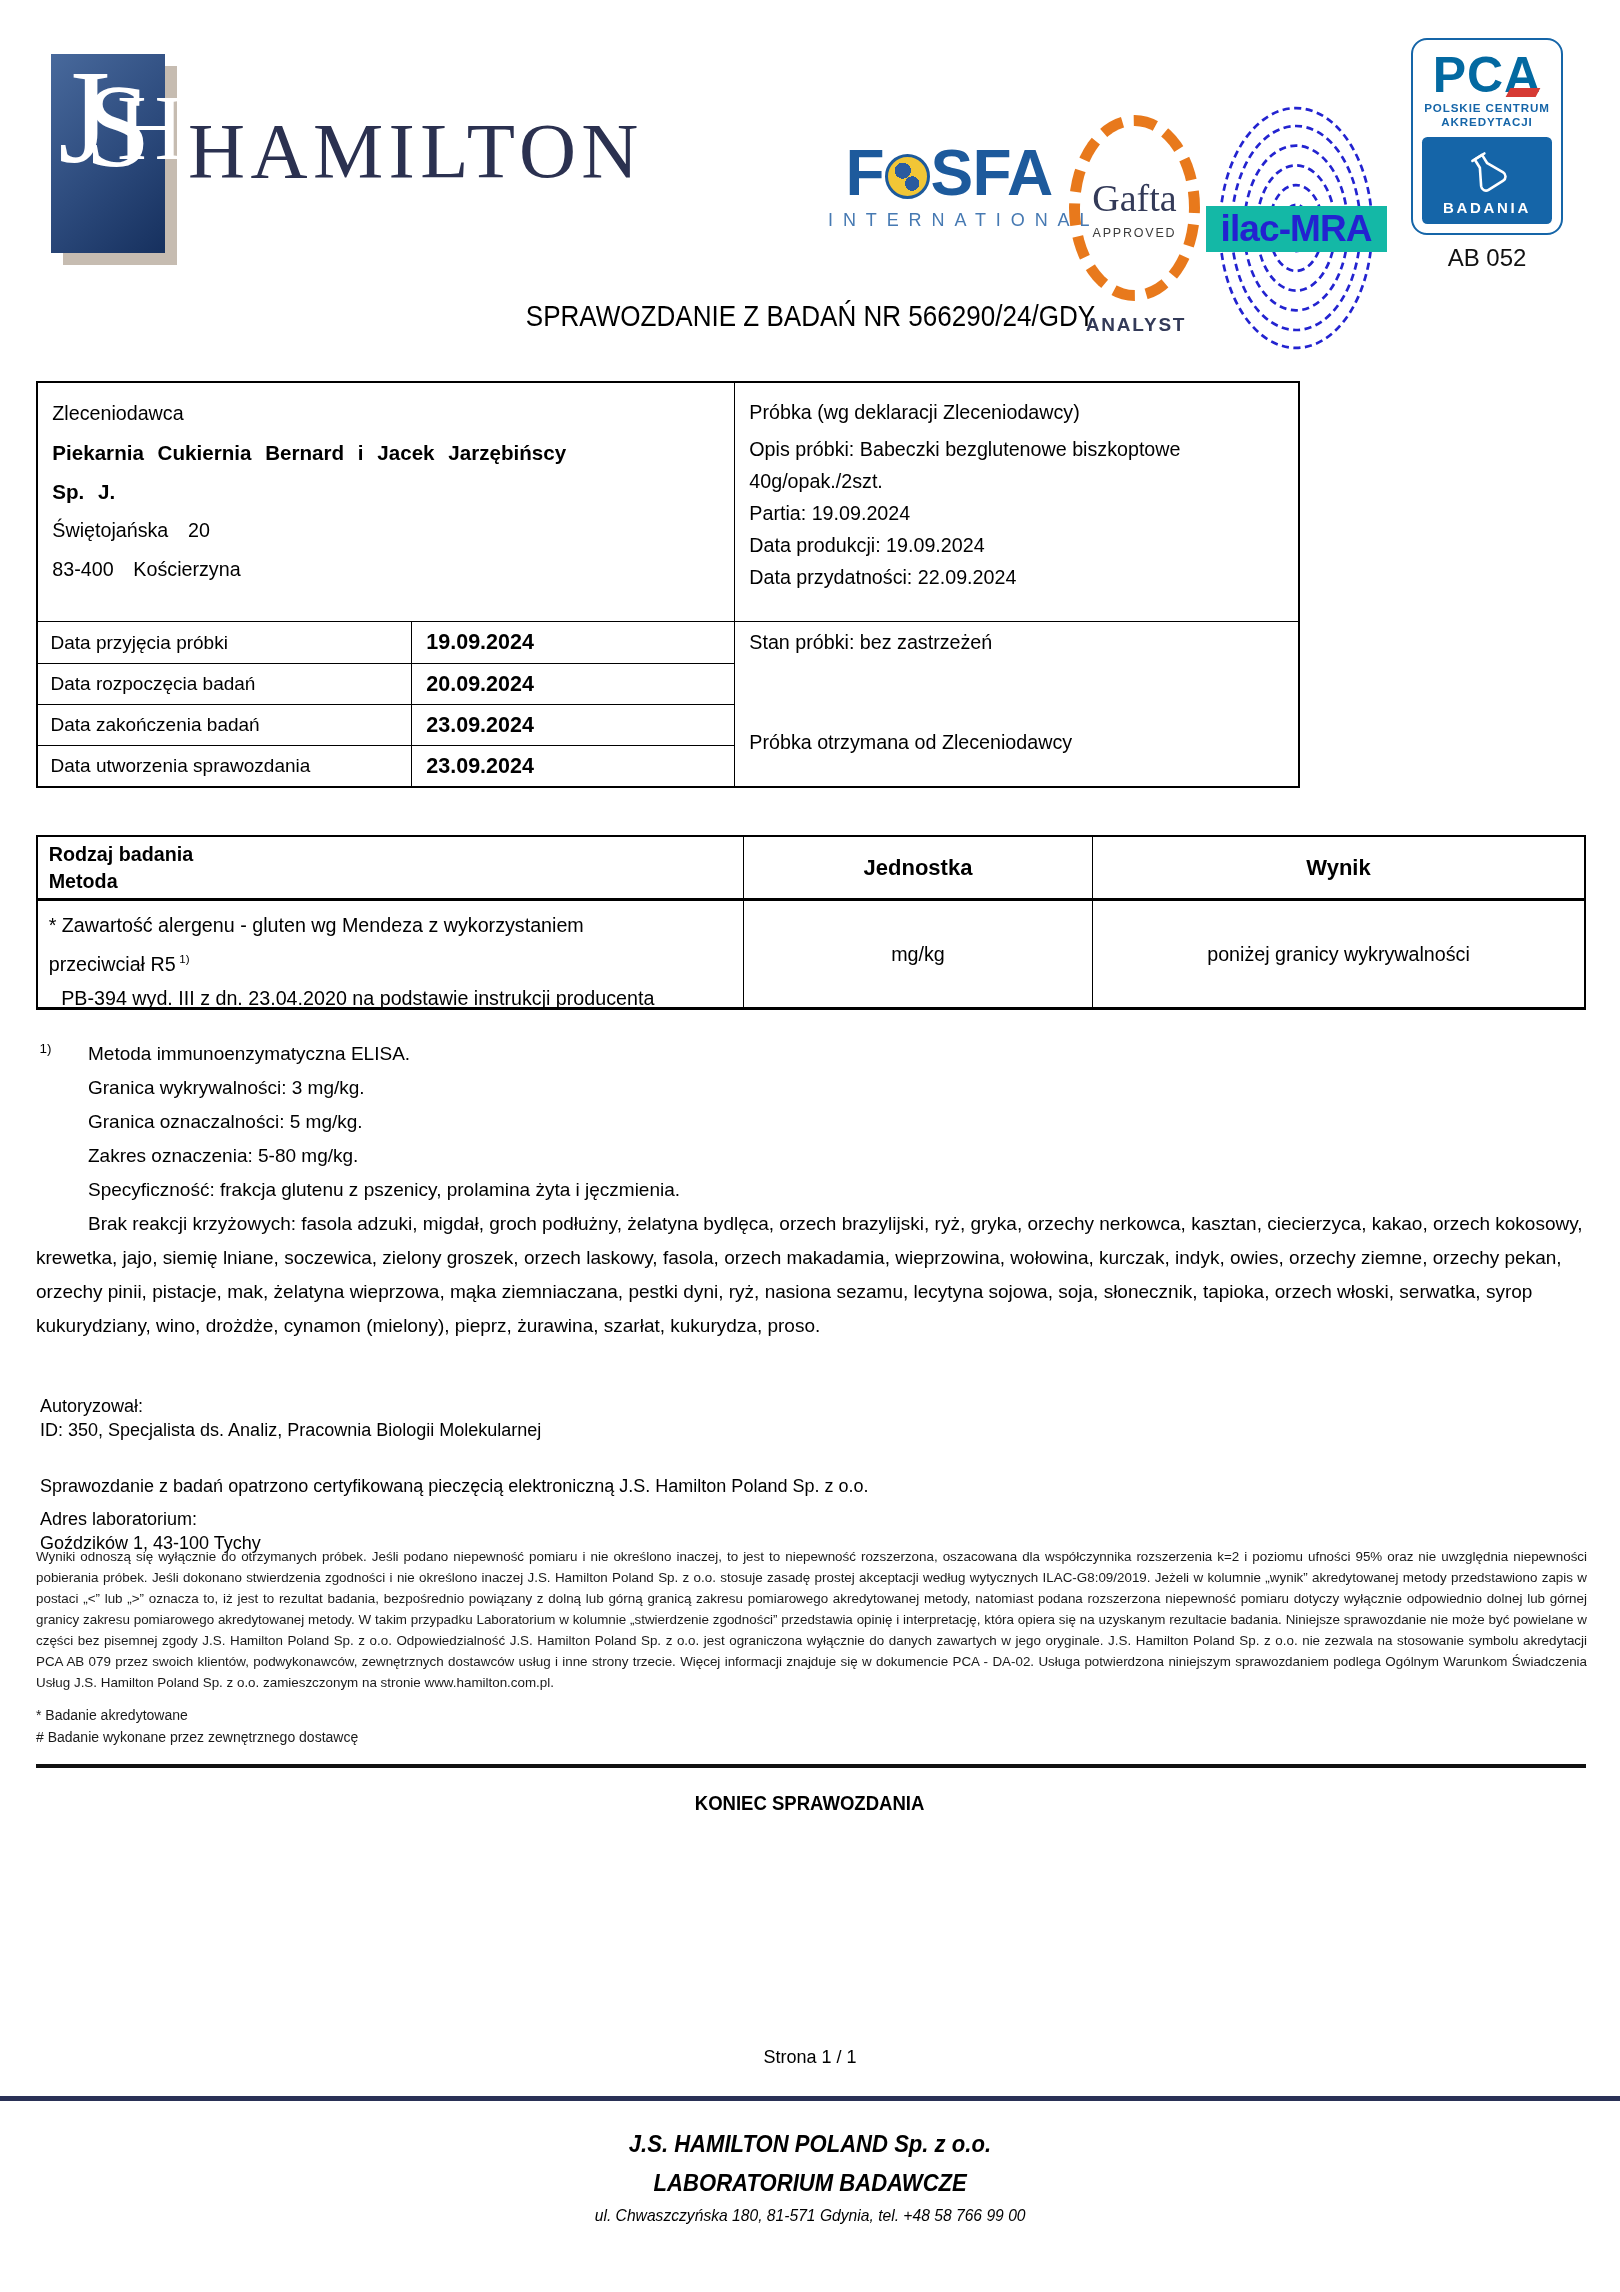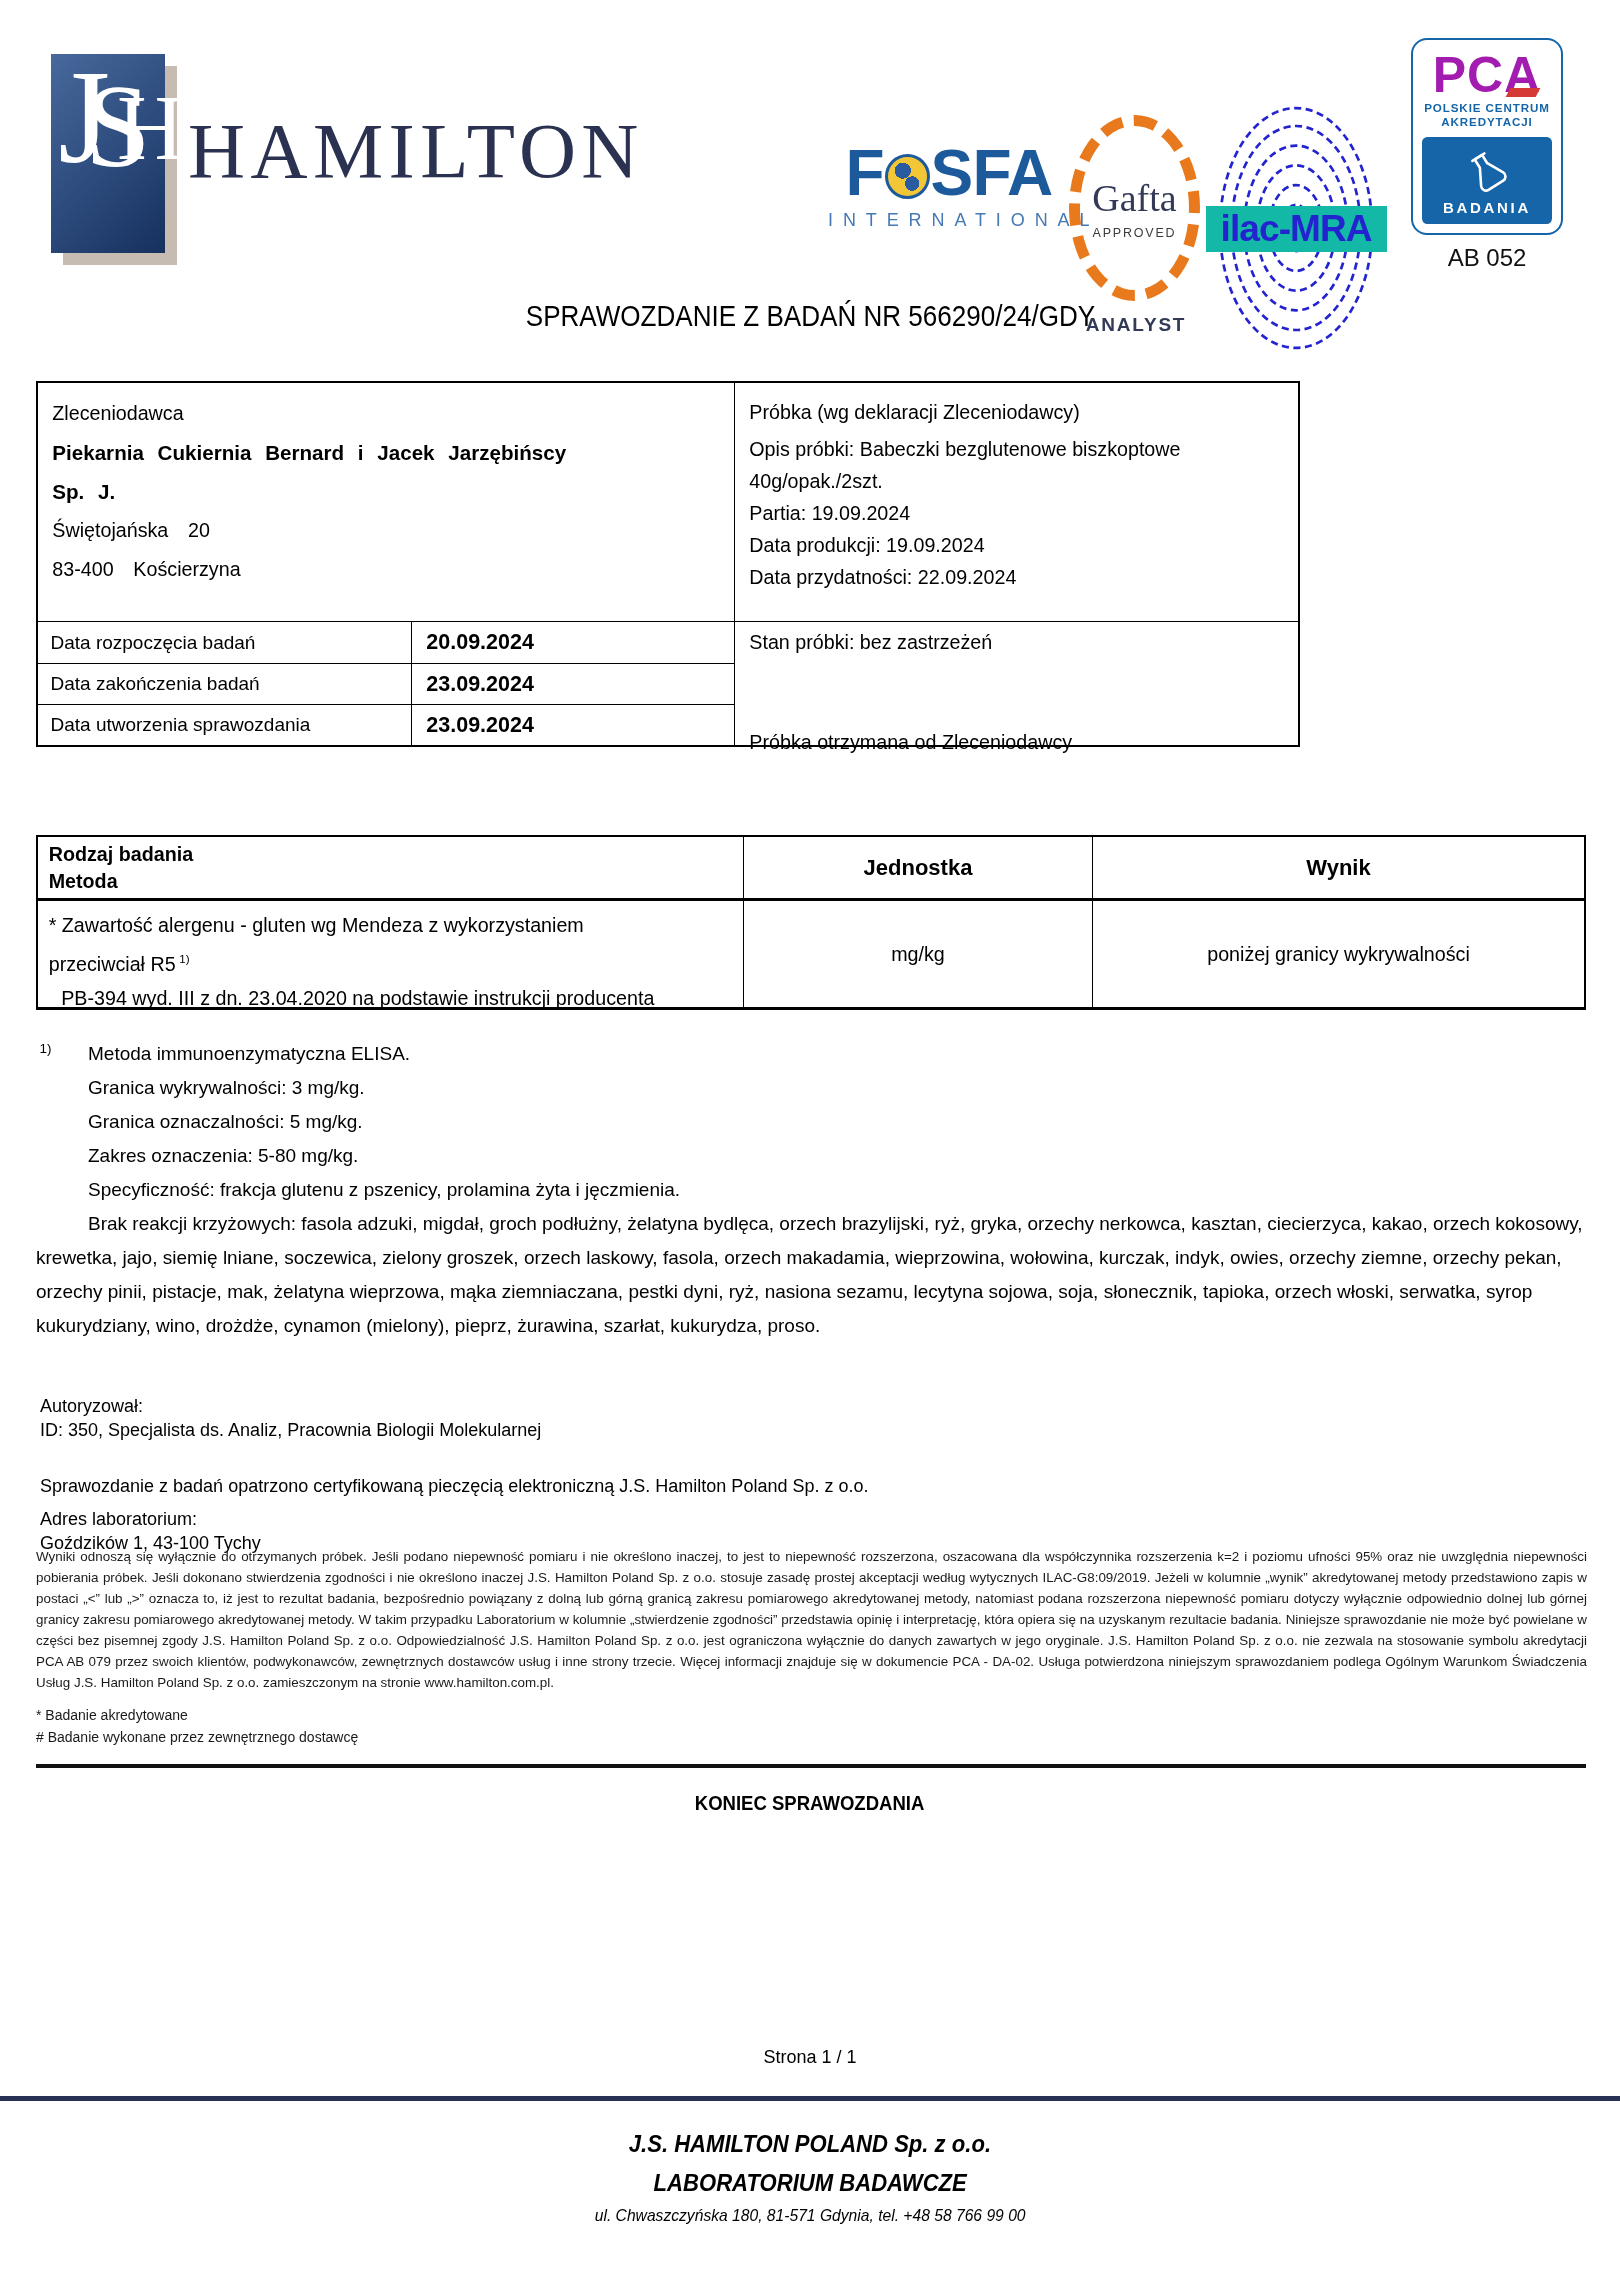--- a/index.html
+++ b/index.html
@@ -36,21 +36,21 @@
   .gafta-analyst { margin-top:12.5px; font-size:19px; font-weight:bold; letter-spacing:1.8px; color:#333a58; }
 
   .ilac { position:absolute; left:1211px; top:100px; width:170px; height:256px; }
   .ilac svg { position:absolute; left:0; top:0; }
   .ilac-band { position:absolute; left:-5.4px; top:106px; width:181px; background:#14b8a6;
     text-align:center; font-size:37px; font-weight:bold; color:#2323d0; letter-spacing:-0.9px; padding:1.8px 0; }
 
   .pca { position:absolute; left:1411px; top:38px; width:152px; text-align:center; }
   .pca-badge { position:relative; width:152px; height:197px; border:2.7px solid #1565a8; border-radius:16px;
     background:#fff; overflow:hidden; }
-  .pca-acronym { position:relative; margin-top:9px; font-size:50px; font-weight:bold; color:#a21caf;
+  .pca-acronym { position:relative; margin-top:9px; font-size:50px; font-weight:bold; color:#0369a1;
     letter-spacing:0.9px; line-height:52px; }
   .pca-red { position:absolute; right:23px; top:48px; width:30px; height:9px; background:#d63a34;
     transform:skewX(-28deg); }
   .pca-line { font-size:11.6px; font-weight:bold; color:#1565a8; letter-spacing:0.9px; line-height:14.3px; }
   .pca-blue-box { position:absolute; left:9px; right:9px; bottom:9px; top:97px; background:#1565a8;
     border-radius:5.4px; display:flex; flex-direction:column; align-items:center; justify-content:center; }
   .pca-badania { color:#fff; font-weight:bold; font-size:15px; letter-spacing:2.7px; margin-top:1.8px; }
   .pca-ab { margin-top:9px; font-size:24px; color:#111; }
 
   
@@ -197,20 +197,24 @@
         <div class="first">Próbka (wg deklaracji Zleceniodawcy)</div>
         <div class="line">Opis próbki: Babeczki bezglutenowe biszkoptowe 40g/opak./2szt.</div>
         <div class="line">Partia: 19.09.2024</div>
         <div class="line">Data produkcji: 19.09.2024</div>
         <div class="line">Data przydatności: 22.09.2024</div>
       </div>
     </div>
     <div class="t1-bottom">
       <div class="t1-dates">
         <div class="t1-drow">
+          <div class="t1-dlabel">Data przyjęcia próbki</div>
+          <div class="t1-dvalue">19.09.2024</div>
+        </div>
+        <div class="t1-drow">
           <div class="t1-dlabel">Data rozpoczęcia badań</div>
           <div class="t1-dvalue">20.09.2024</div>
         </div>
         <div class="t1-drow">
           <div class="t1-dlabel">Data zakończenia badań</div>
           <div class="t1-dvalue">23.09.2024</div>
         </div>
         <div class="t1-drow">
           <div class="t1-dlabel">Data utworzenia sprawozdania</div>
           <div class="t1-dvalue">23.09.2024</div>

